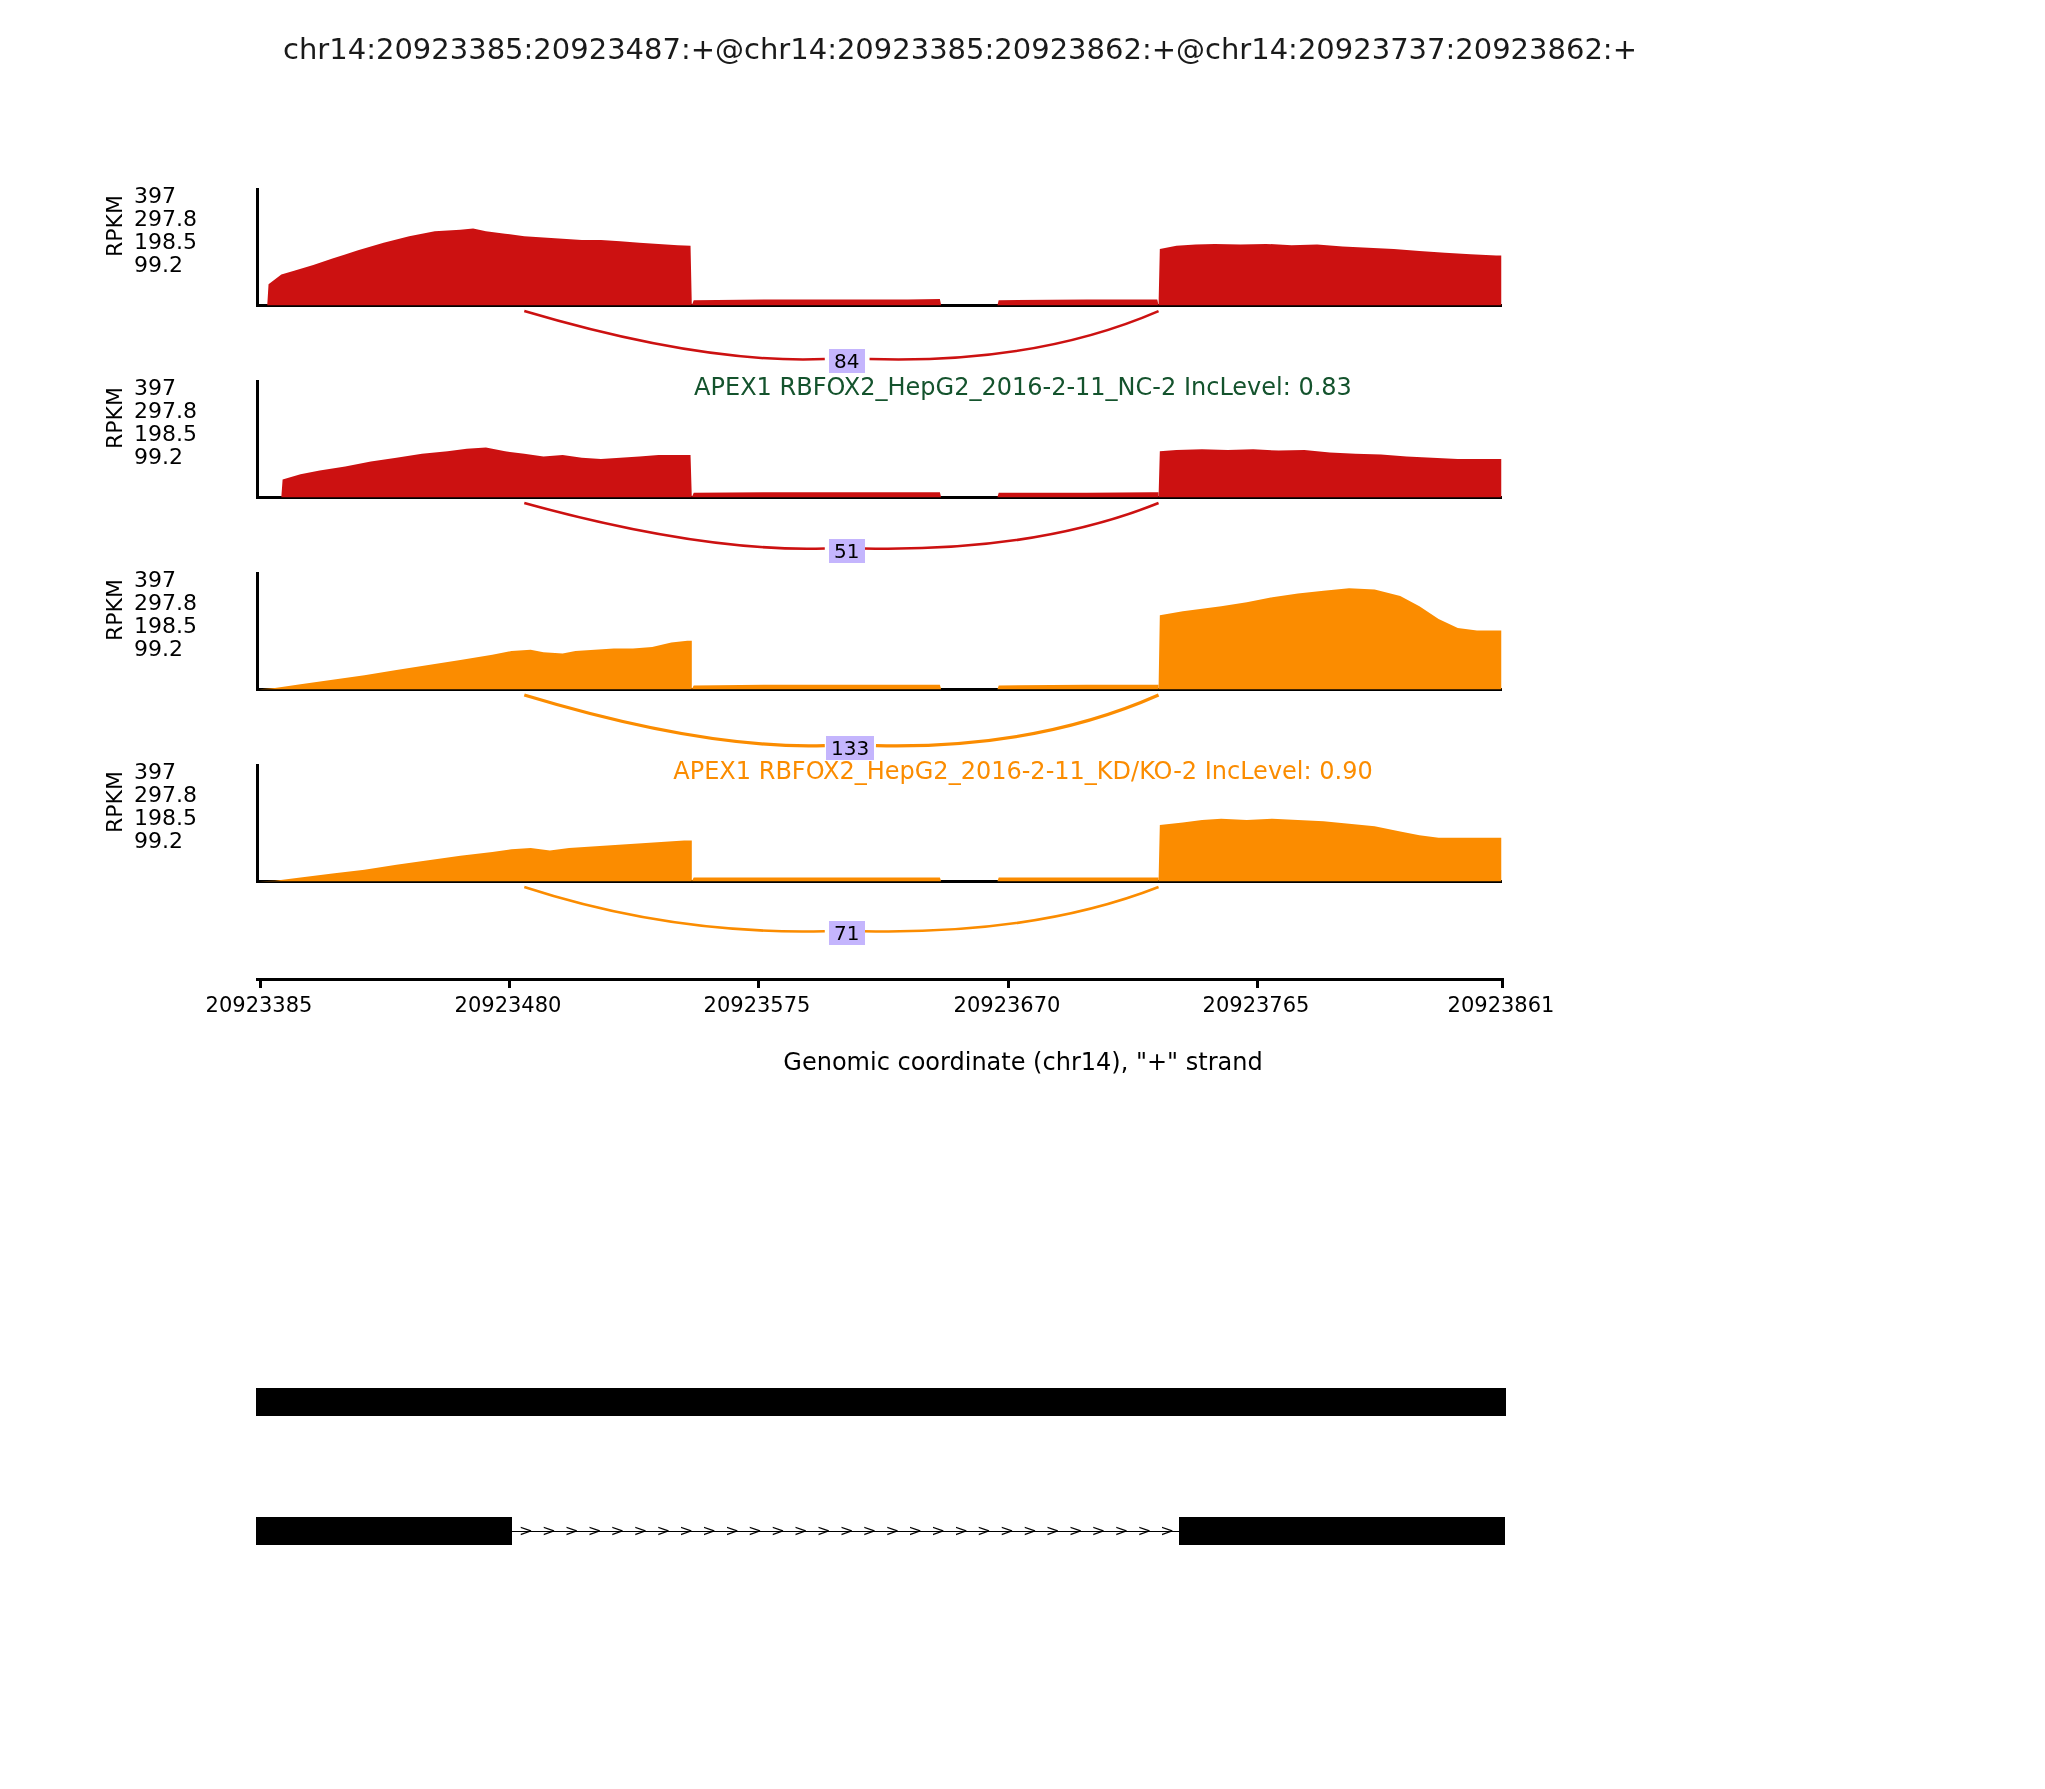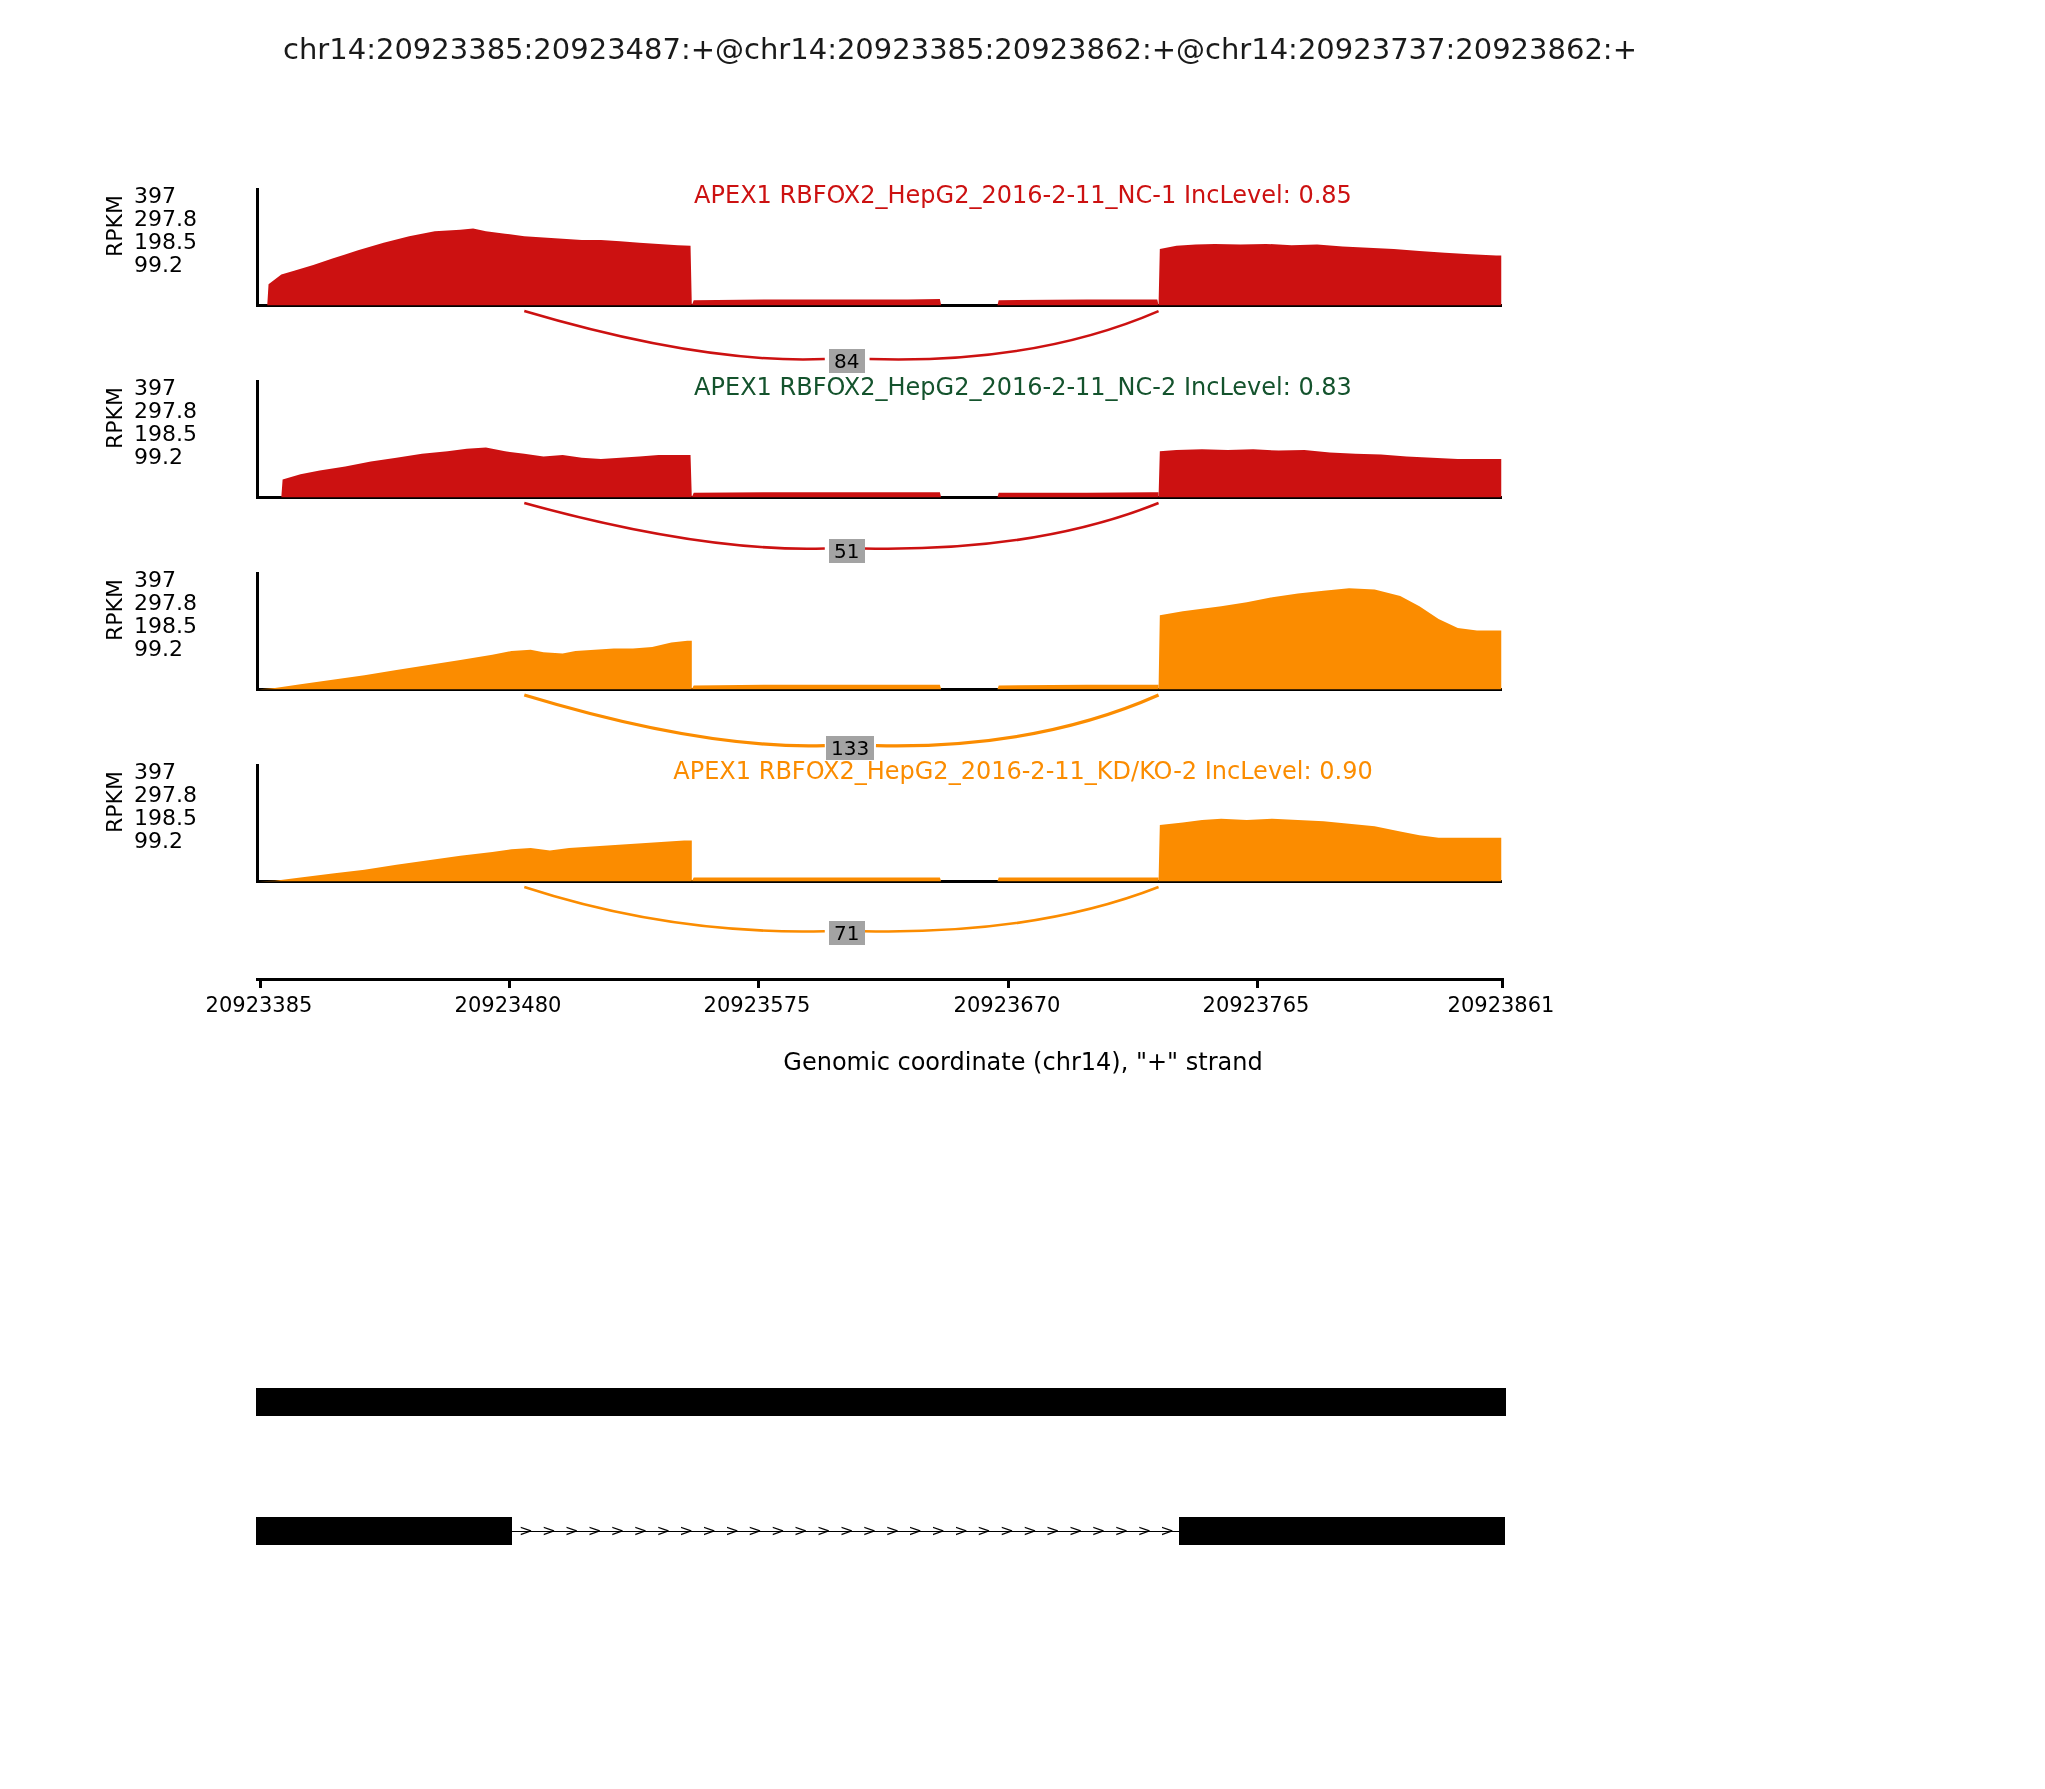--- a/index.html
+++ b/index.html
@@ -82,21 +82,21 @@
     white-space: nowrap;
   }
   .cov-svg {
     position: absolute;
     left: 0;
     top: 0;
   }
   .junction-count {
     position: absolute;
     font-size: 20px;
-    background: #a3a3a3;
+    background: #c4b5fd;
     padding: 0 5.1px;
   }
   .xaxis {
     position: absolute;
     top: 978px;
     left: 0;
     width: 1781px;
     height: 77px;
   }
   .xaxis-line {
@@ -155,21 +155,20 @@
   }
 </style>
 </head>
 <body>
 
 <div class="title">chr14:20923385:20923487:+@chr14:20923385:20923862:+@chr14:20923737:20923862:+</div>
 
 <div class="panels">
 
   <div class="panel">
-    <div class="panel-title" style="color:#cc1111">APEX1 RBFOX2_HepG2_2016-2-11_NC-1 IncLevel: 0.85</div>
     <div class="rpkm-label">RPKM</div>
     <div class="yticks">
       <div>397</div>
       <div>297.8</div>
       <div>198.5</div>
       <div>99.2</div>
     </div>
     <div class="axis-line"></div>
     <div class="baseline"></div>
     <svg class="cov-svg" width="2046" height="192" viewBox="0 0 3200 300">

